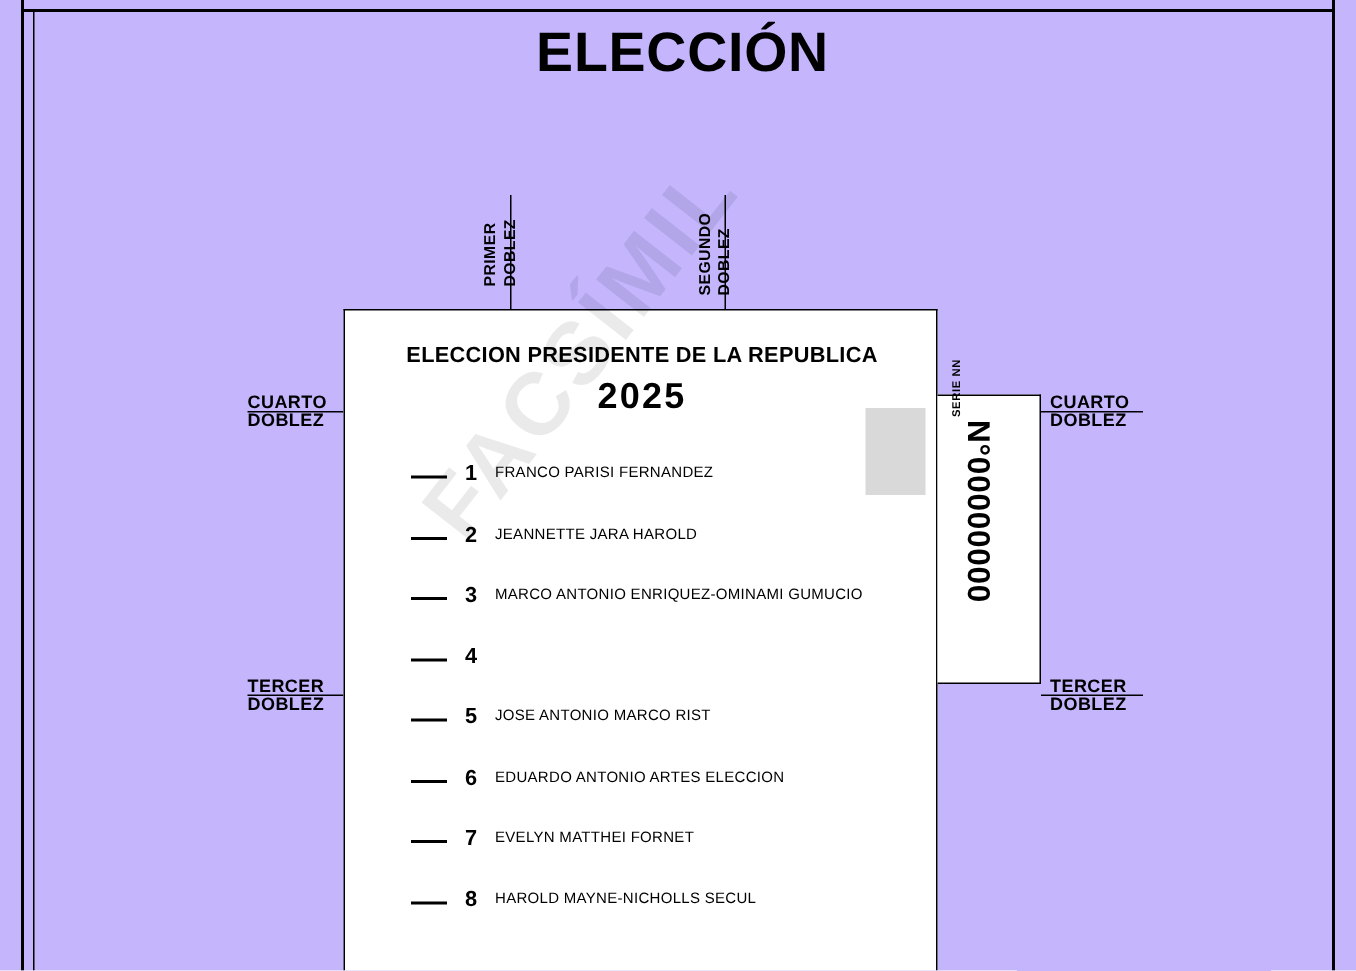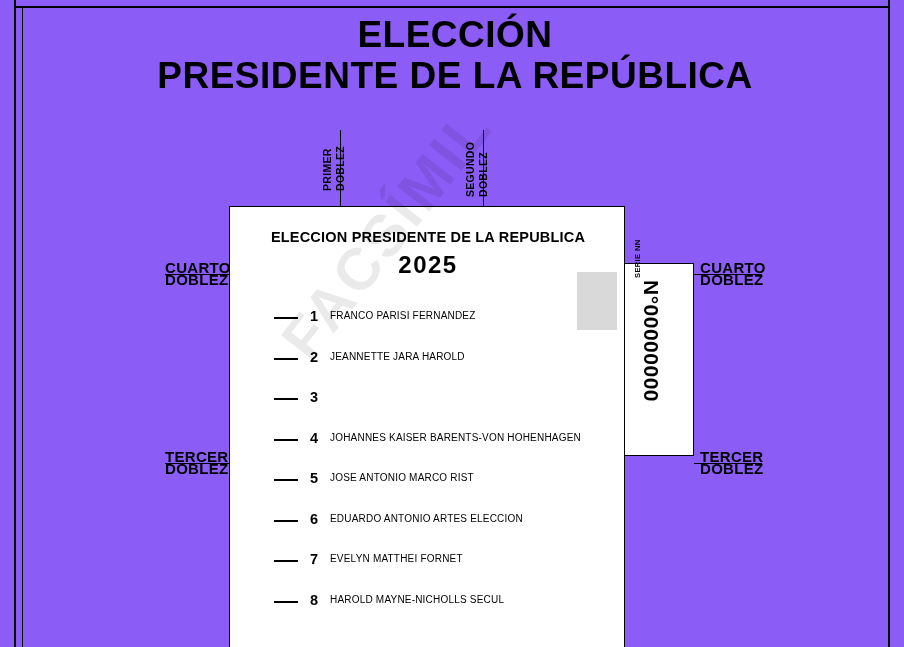--- a/index.html
+++ b/index.html
@@ -14,21 +14,21 @@
     color: #000;
     overflow: hidden;
     position: relative;
   }
 
   #page {
     position: absolute;
     left: 0; top: 0;
     width: 904px;
     height: 647px;
-    background: #8b5cf6;
+    background: #c4b5fd;
   }
 
   
   .frame-left {
     position: absolute;
     left: 14px; top: 0;
     width: 2px; height: 647px;
     background: #000;
   }
   .frame-right {
@@ -82,21 +82,21 @@
   }
   .hline {
     position: absolute;
     height: 1px;
     background: #000;
   }
 
   
   .sfold {
     position: absolute;
-    font-size: 15px;
+    font-size: 12px;
     font-weight: bold;
     line-height: 12px;
     letter-spacing: 0.3px;
     white-space: nowrap;
   }
 
   
   .ballot {
     position: absolute;
     left: 229px; top: 206px;
@@ -222,21 +222,20 @@
 
 <div id="page">
 
   <div class="frame-left"></div>
   <div class="frame-right"></div>
   <div class="frame-top"></div>
   <div class="frame-inner-left"></div>
 
   <div class="title-block">
     <div class="title-line">ELECCIÓN</div>
-    <div class="title-line">PRESIDENTE DE LA REPÚBLICA</div>
   </div>
 
   <div class="vfold" style="left:321px; top:191px; transform: rotate(-90deg);">
     <span>PRIMER</span>
   </div>
   <div class="vfold" style="left:334px; top:191px; transform: rotate(-90deg);">
     <span>DOBLEZ</span>
   </div>
   <div class="vline" style="left:340px; top:130px; height:76px;"></div>
 
@@ -283,25 +282,25 @@
         <div class="cand-name">FRANCO PARISI FERNANDEZ</div>
       </div>
       <div class="cand-row">
         <div class="cand-dash"></div>
         <div class="cand-num">2</div>
         <div class="cand-name">JEANNETTE JARA HAROLD</div>
       </div>
       <div class="cand-row">
         <div class="cand-dash"></div>
         <div class="cand-num">3</div>
+        <div class="cand-name">MARCO ANTONIO ENRIQUEZ-OMINAMI GUMUCIO</div>
       </div>
       <div class="cand-row">
         <div class="cand-dash"></div>
         <div class="cand-num">4</div>
-        <div class="cand-name">JOHANNES KAISER BARENTS-VON HOHENHAGEN</div>
       </div>
       <div class="cand-row">
         <div class="cand-dash"></div>
         <div class="cand-num">5</div>
         <div class="cand-name">JOSE ANTONIO MARCO RIST</div>
       </div>
       <div class="cand-row">
         <div class="cand-dash"></div>
         <div class="cand-num">6</div>
         <div class="cand-name">EDUARDO ANTONIO ARTES ELECCION</div>

